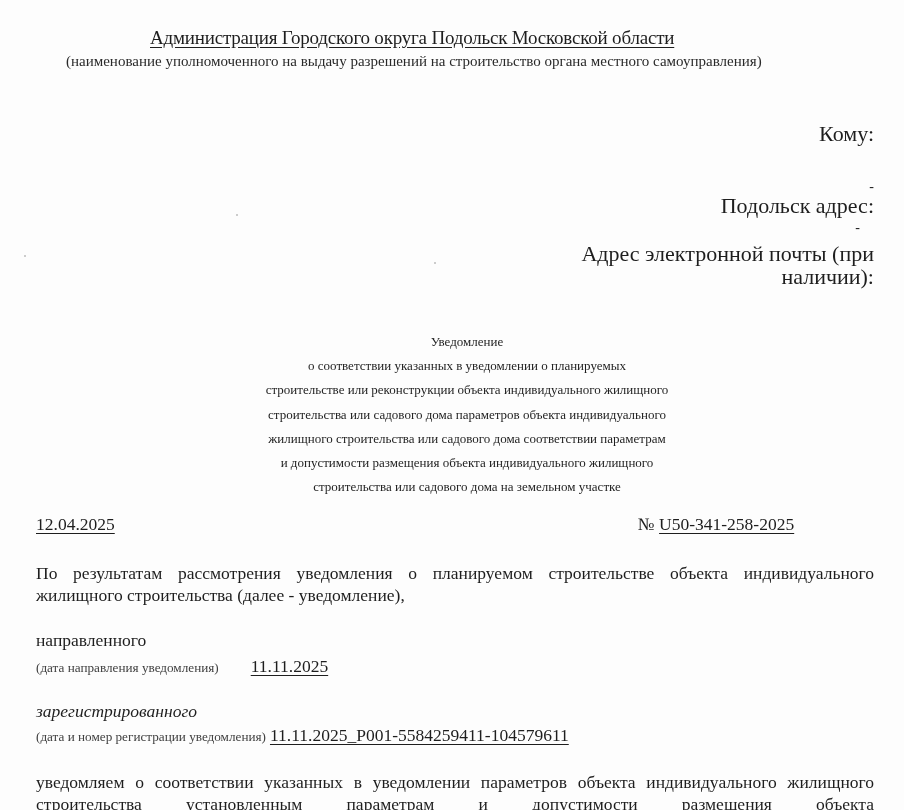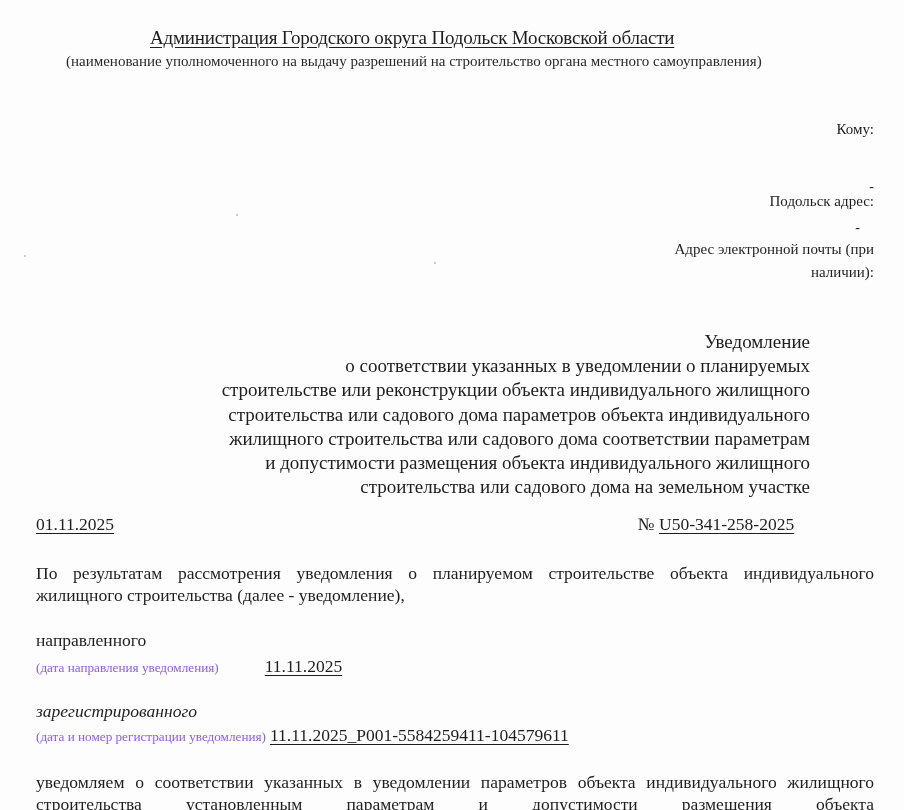--- a/index.html
+++ b/index.html
@@ -12,37 +12,37 @@
   }
   .abs { position: absolute; white-space: nowrap; }
   .authority {
     left: 150px; top: 27px; font-size: 19px;
     text-decoration: underline; text-underline-offset: 3px;
     letter-spacing: -0.2px;
   }
   .authority-sub {
     left: 66px; top: 53px; font-size: 15px; color: #2a2a2a;
   }
-  .right-block { right: 30px; text-align: left; font-size: 15px; }
+  .right-block { right: 30px; text-align: left; font-size: 22px; }
   .dash { right: 30px; font-size: 14px; line-height: 10px; }
   .title-block {
-    left: 100px; width: 710px; top: 330px;
-    text-align: right; font-size: 19px; line-height: 24.2px;
+    left: 112px; width: 710px; top: 330px;
+    text-align: center; font-size: 13px; line-height: 24.2px;
     white-space: normal;
   }
   .date { left: 36px; top: 514px; font-size: 17.5px; text-decoration: underline; text-underline-offset: 3px; }
   .number { left: 638px; top: 514px; font-size: 17.5px; }
   .number .val { text-decoration: underline; text-underline-offset: 3px; }
   .para {
     left: 36px; width: 838px; font-size: 17.5px; line-height: 22px;
     white-space: normal; text-align: justify; text-align-last: left;
   }
   .para.justify-full { text-align-last: justify; }
   .label { left: 36px; font-size: 17.5px; }
-  .hint { font-size: 13.2px; color: #8b5cf6; }
+  .hint { font-size: 13.2px; color: #404040; }
   .uval { font-size: 17.5px; text-decoration: underline; text-underline-offset: 3px; }
   .speck { position: absolute; width: 2px; height: 2px; background: #bbb; border-radius: 1px; }
 </style>
 </head>
 <body>
 
 <div class="abs authority">Администрация Городского округа Подольск Московской области</div>
 <div class="abs authority-sub">(наименование уполномоченного на выдачу разрешений на строительство органа местного самоуправления)</div>
 
 <div class="abs right-block" style="top:121px;">Кому:</div>
@@ -55,32 +55,32 @@
 <div class="abs title-block">
   <div>Уведомление</div>
   <div>о соответствии указанных в уведомлении о планируемых</div>
   <div>строительстве или реконструкции объекта индивидуального жилищного</div>
   <div>строительства или садового дома параметров объекта индивидуального</div>
   <div>жилищного строительства или садового дома соответствии параметрам</div>
   <div>и допустимости размещения объекта индивидуального жилищного</div>
   <div>строительства или садового дома на земельном участке</div>
 </div>
 
-<div class="abs date">01.11.2025</div>
+<div class="abs date">12.04.2025</div>
 <div class="abs number">
   <span>№</span>
   <span class="val">U50-341-258-2025</span>
 </div>
 
 <div class="abs para" style="top:562px;">По результатам рассмотрения уведомления о планируемом строительстве объекта индивидуального жилищного строительства (далее - уведомление),</div>
 
 <div class="abs label" style="top:630px;">направленного</div>
 <div class="abs" style="left:36px; top:656px;">
   <span class="hint">(дата направления уведомления)</span>
-  <span class="uval" style="margin-left:42px;">11.11.2025</span>
+  <span class="uval" style="margin-left:28px;">11.11.2025</span>
 </div>
 
 <div class="abs label" style="top:701px;font-style:italic;">зарегистрированного</div>
 <div class="abs" style="left:36px; top:725px;">
   <span class="hint">(дата и номер регистрации уведомления)</span>
   <span class="uval">11.11.2025_P001-5584259411-104579611</span>
 </div>
 
 <div class="abs para justify-full" style="top:771px;">уведомляем о соответствии указанных в уведомлении параметров объекта индивидуального жилищного строительства установленным параметрам и допустимости размещения объекта</div>
 

